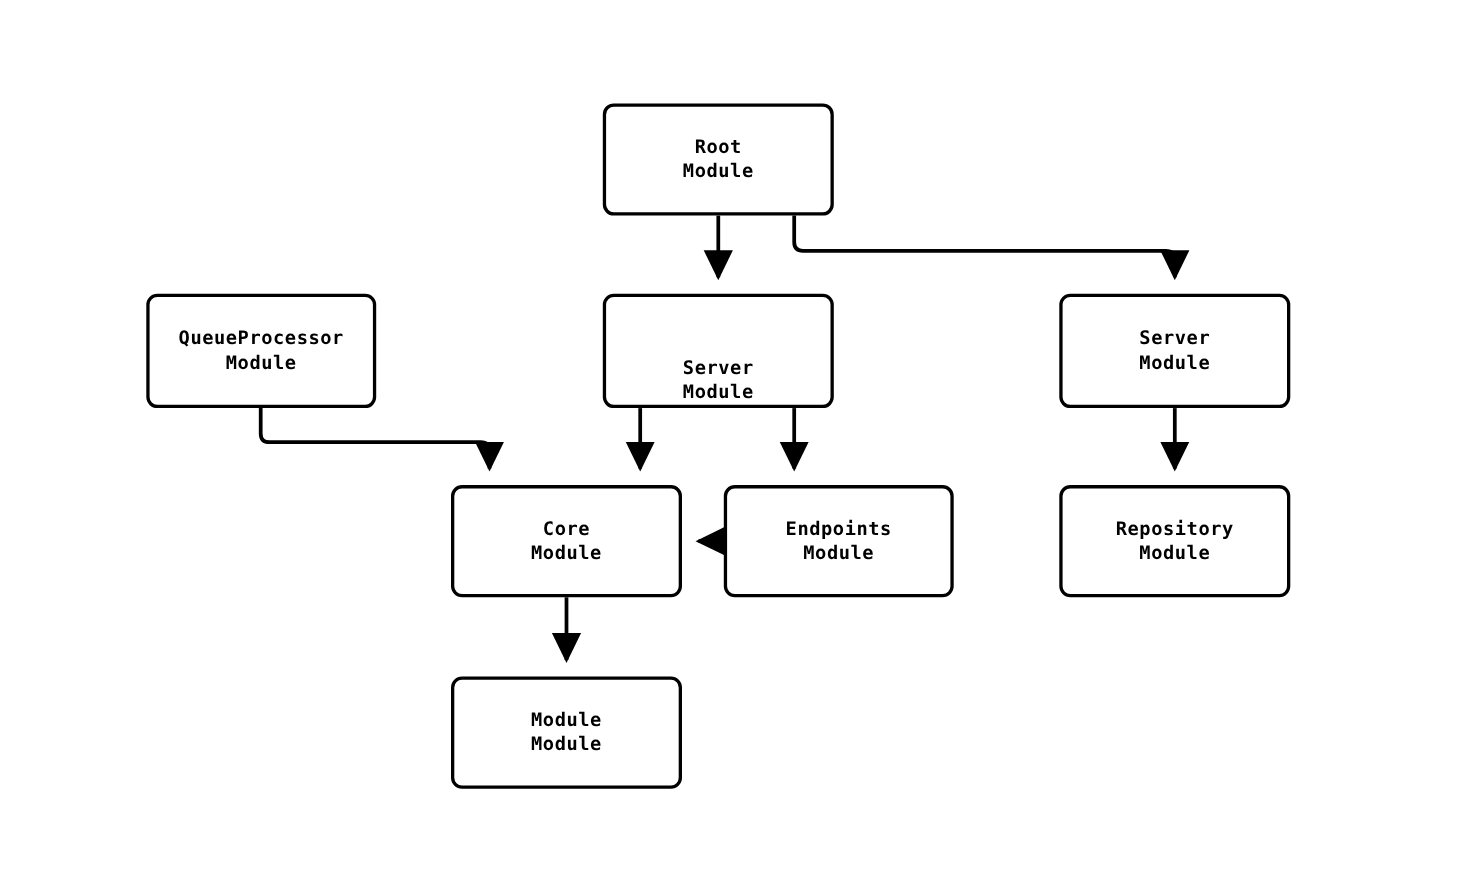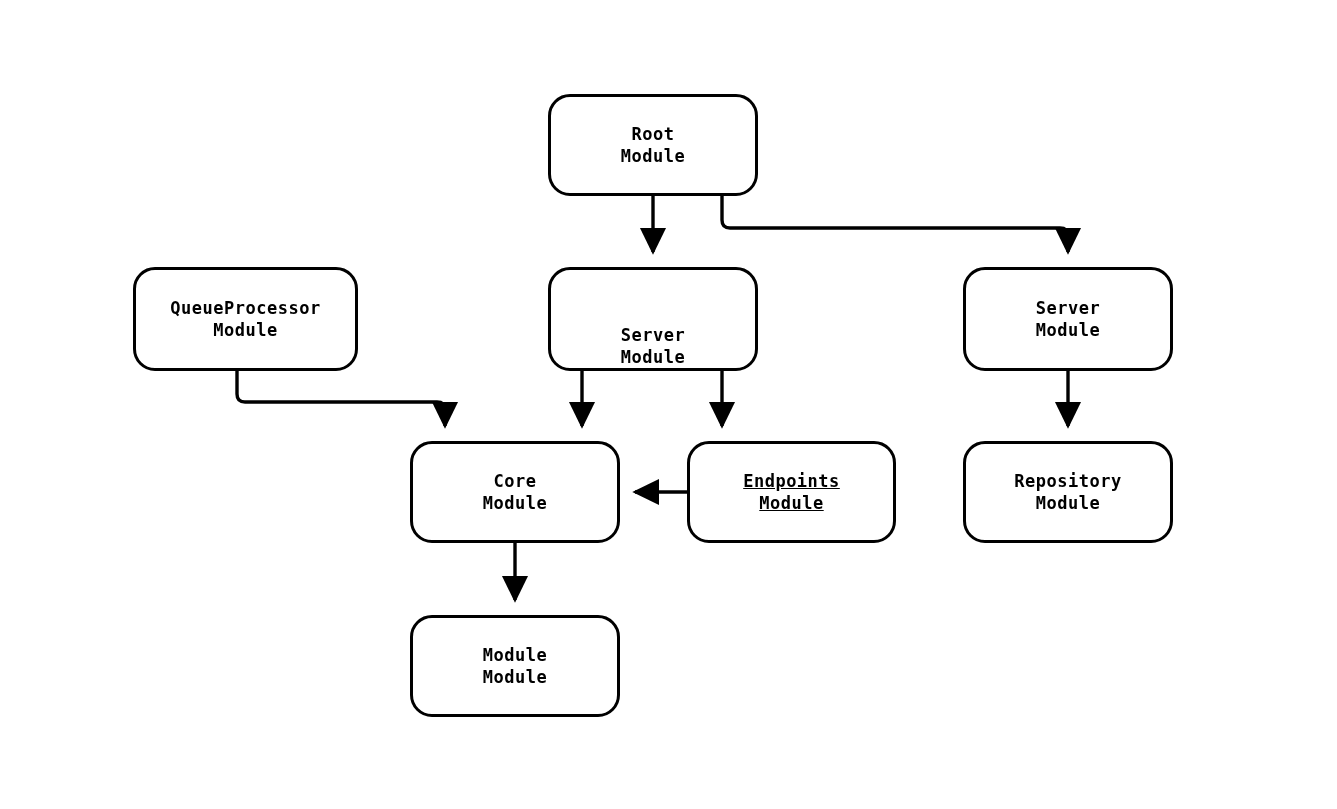--- a/index.html
+++ b/index.html
@@ -20,21 +20,21 @@
     left: 0;
     top: 0;
     width: 1337px;
     height: 809px;
   }
   .node {
     position: absolute;
     box-sizing: border-box;
     background: #ffffff;
     border: 3px solid #000000;
-    border-radius: 22px;
+    border-radius: 10px;
     display: flex;
     flex-direction: column;
     align-items: center;
     justify-content: center;
     z-index: 2;
   }
   .node-label {
     font-family: "DejaVu Sans Mono", "Liberation Mono", monospace;
     font-size: 17px;
     font-weight: 700;
@@ -72,41 +72,41 @@
     <path d="M 1068 371 L 1068 426" fill="none" stroke="#000000" stroke-width="3.4" marker-end="url(#arrowhead)"></path>
 
     <path d="M 515 543 L 515 600" fill="none" stroke="#000000" stroke-width="3.4" marker-end="url(#arrowhead)"></path>
   </svg>
 
   <div class="node" style="left:548px; top:94px; width:210px; height:102px;">
     <div class="node-label">Root</div>
     <div class="node-label">Module</div>
   </div>
 
-  <div class="node" style="left:133px; top:267px; width:225px; height:104px;">
+  <div class="node" style="left:133px; top:267px; width:209px; height:104px;">
     <div class="node-label">QueueProcessor</div>
     <div class="node-label">Module</div>
   </div>
 
   <div class="node" style="left:548px; top:267px; width:210px; height:104px;justify-content:flex-end;">
     <div class="node-label">Server</div>
     <div class="node-label">Module</div>
   </div>
 
   <div class="node" style="left:963px; top:267px; width:210px; height:104px;">
     <div class="node-label">Server</div>
     <div class="node-label">Module</div>
   </div>
 
   <div class="node" style="left:410px; top:441px; width:210px; height:102px;">
     <div class="node-label">Core</div>
     <div class="node-label">Module</div>
   </div>
 
-  <div class="node" style="left:687px; top:441px; width:209px; height:102px;text-decoration:underline;">
+  <div class="node" style="left:658px; top:441px; width:209px; height:102px;">
     <div class="node-label">Endpoints</div>
     <div class="node-label">Module</div>
   </div>
 
   <div class="node" style="left:963px; top:441px; width:210px; height:102px;">
     <div class="node-label">Repository</div>
     <div class="node-label">Module</div>
   </div>
 
   <div class="node" style="left:410px; top:615px; width:210px; height:102px;">

